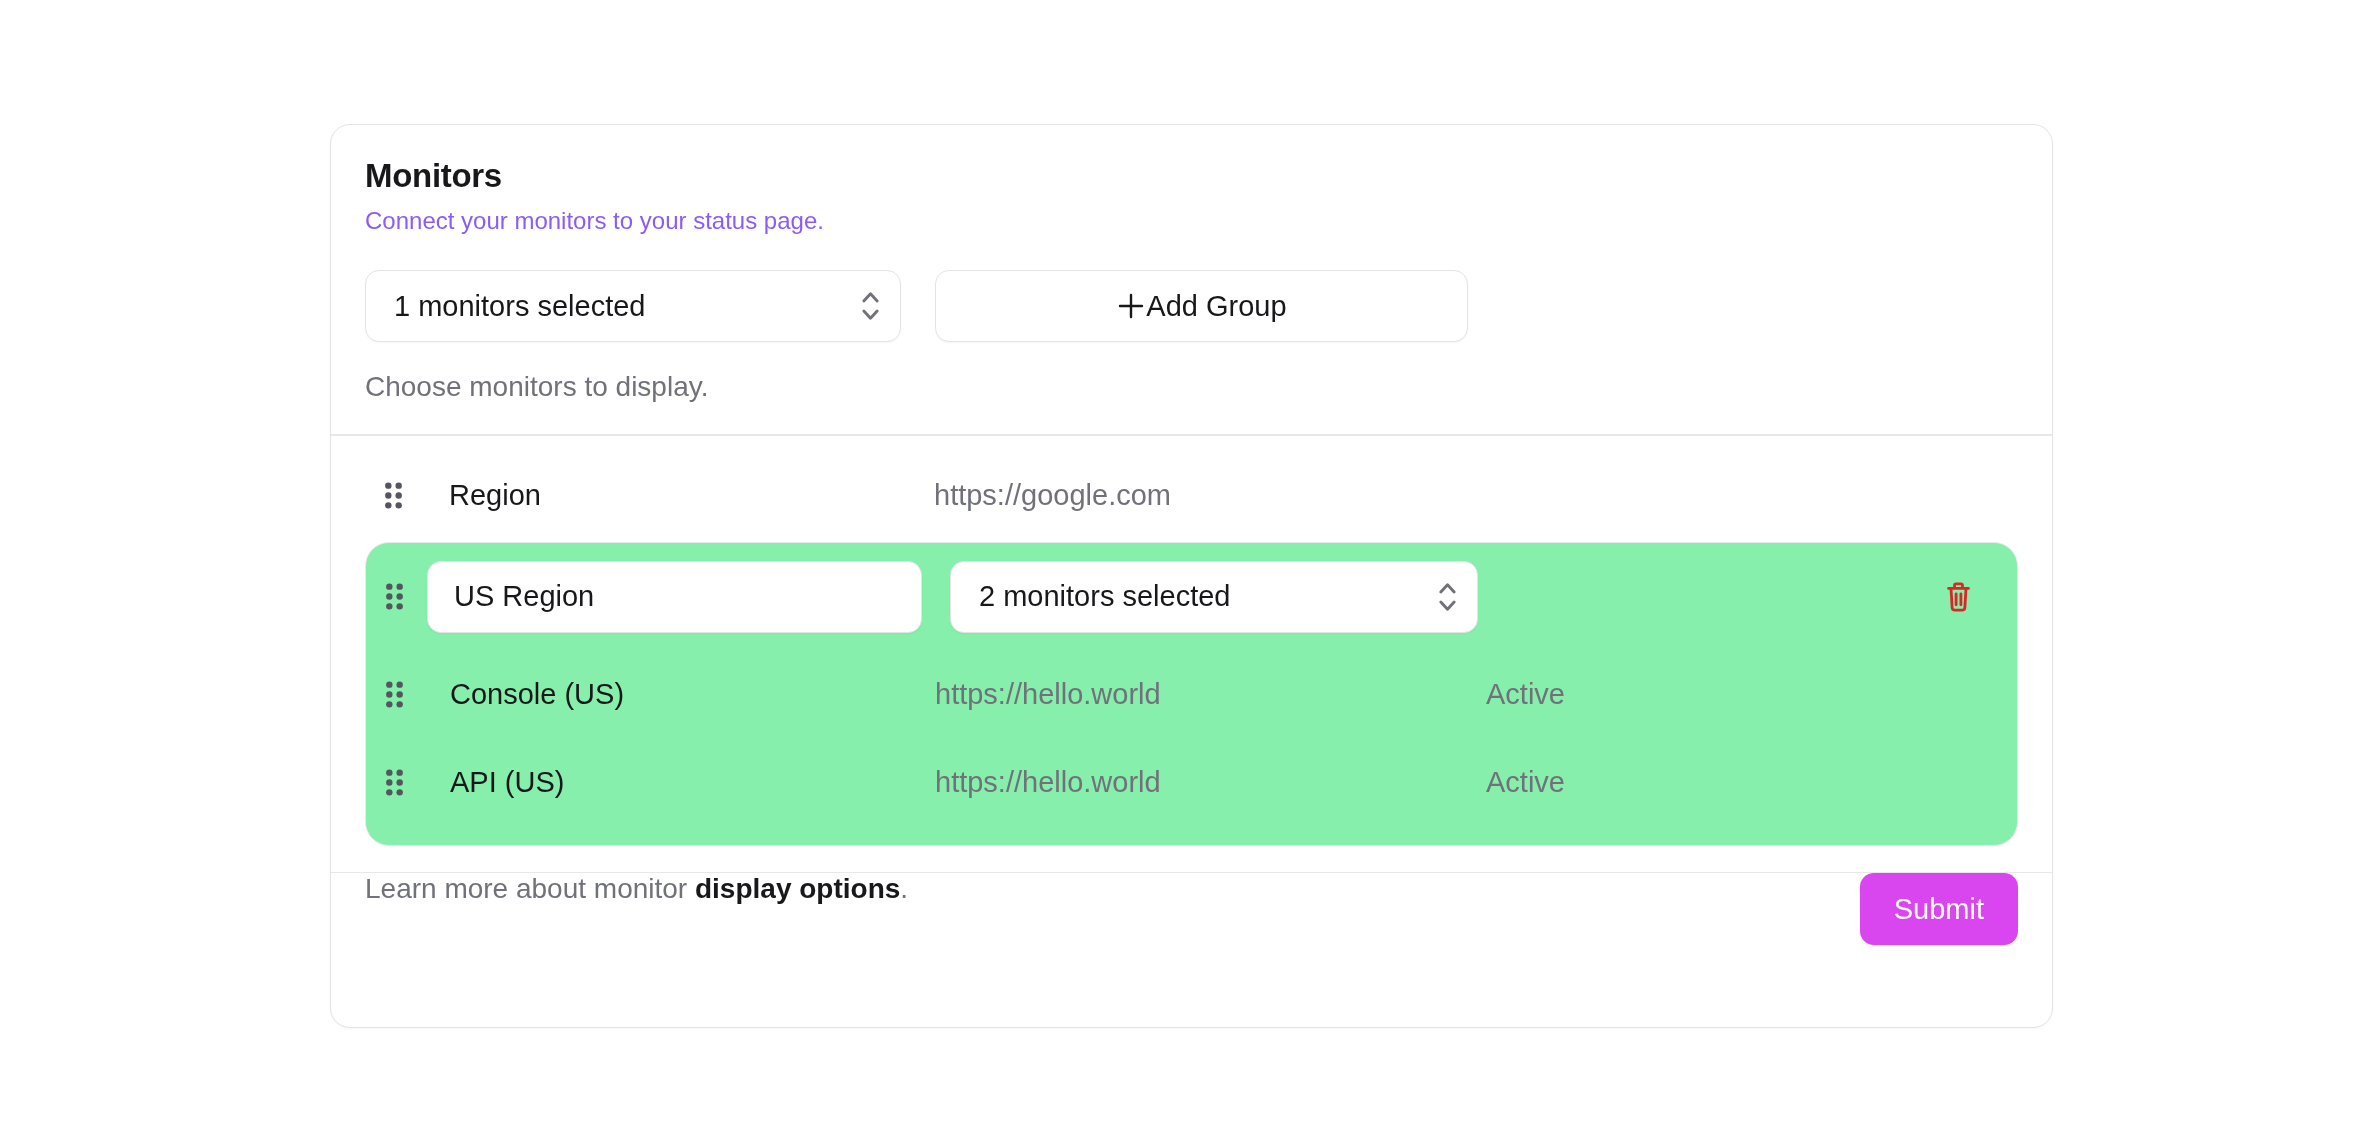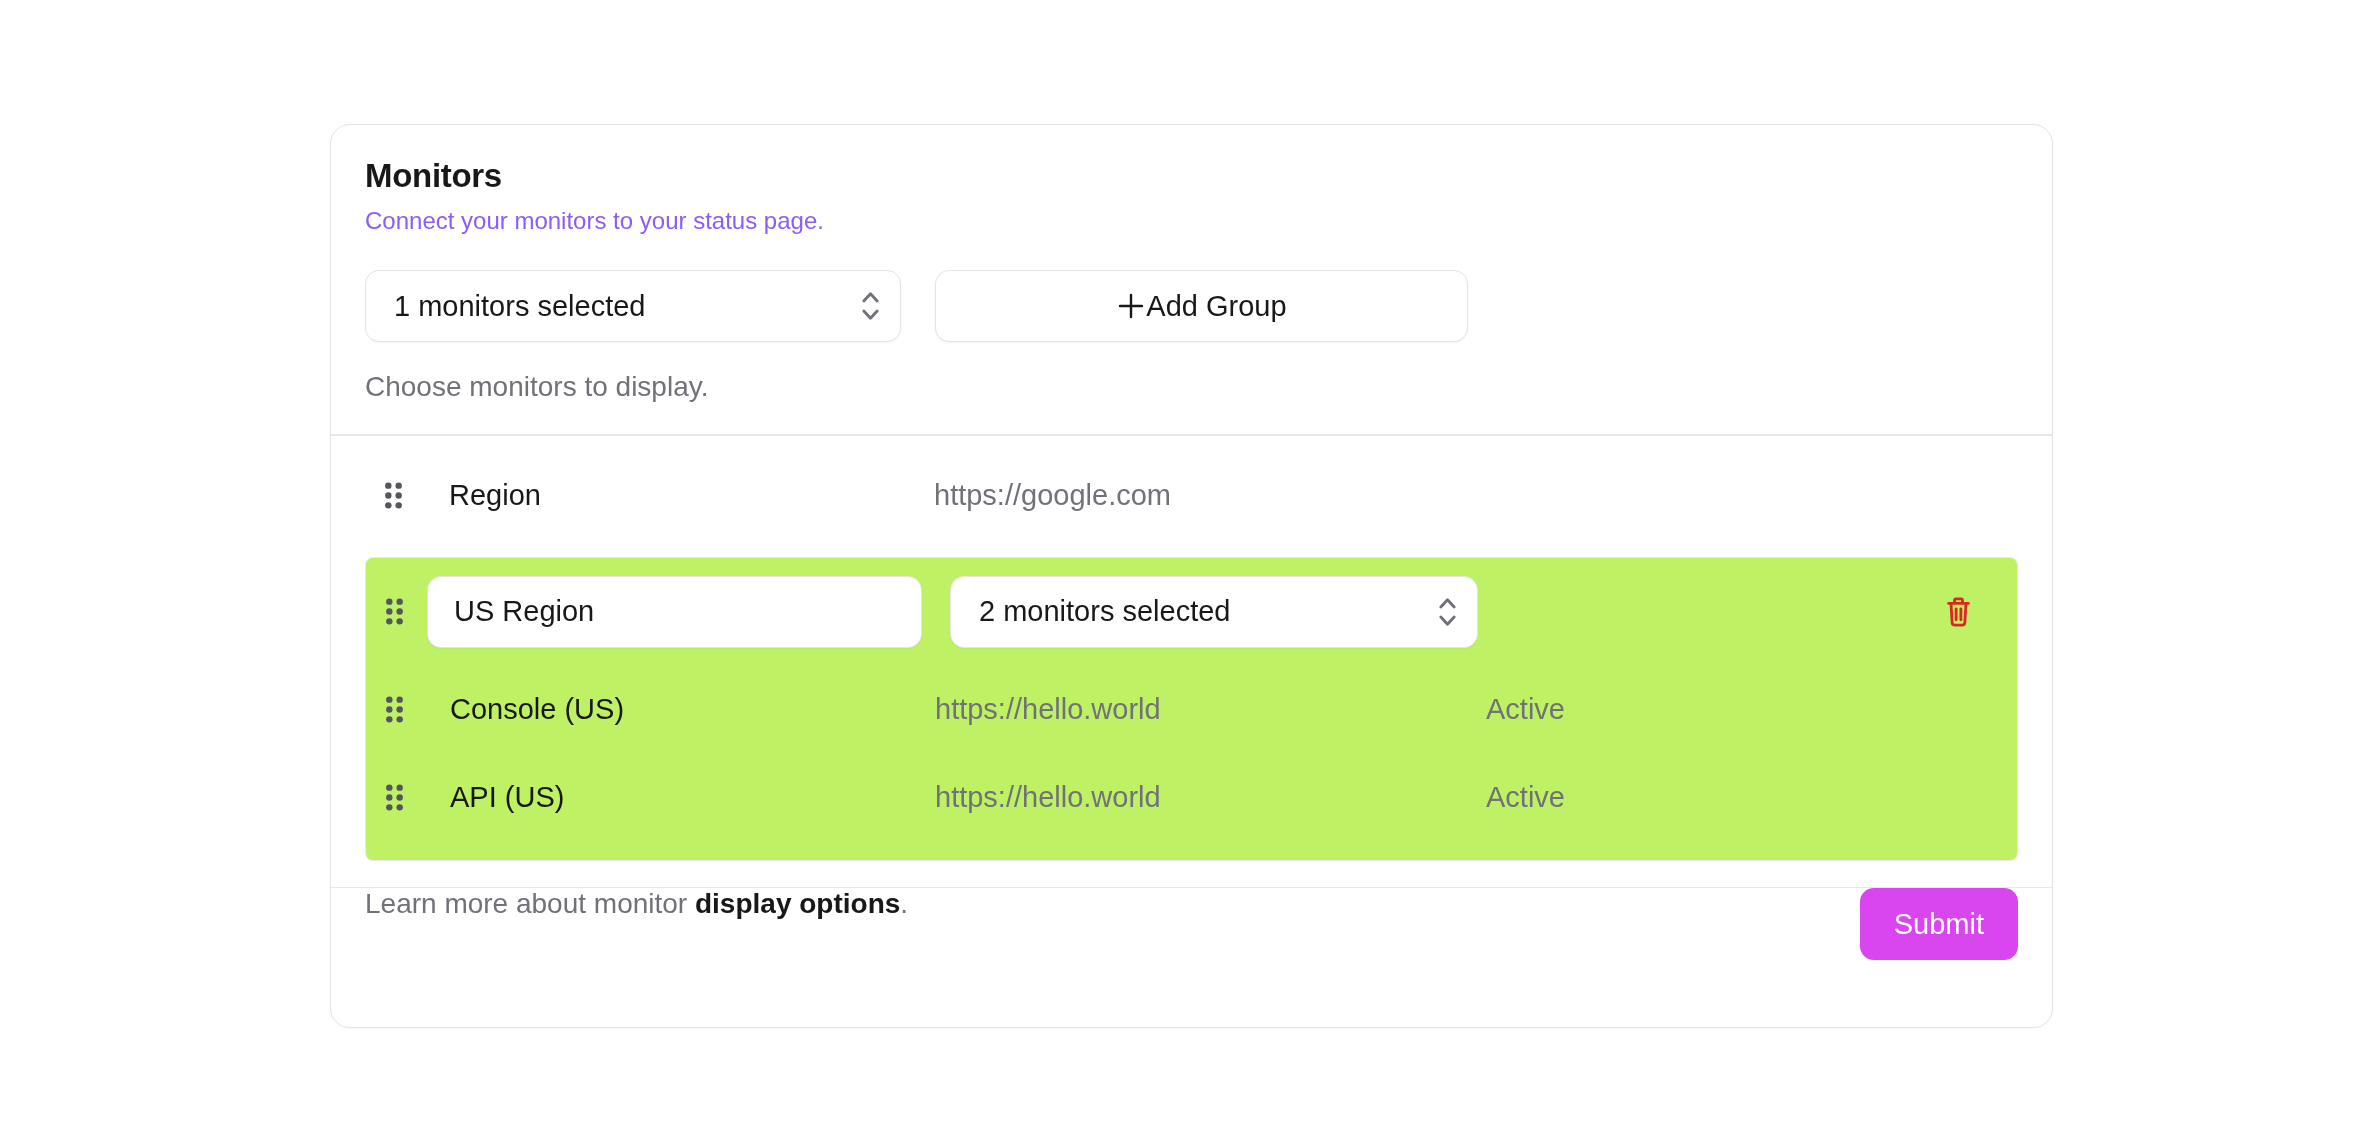--- a/index.html
+++ b/index.html
@@ -45,24 +45,24 @@
   .list-section { padding: 16px 34px 0 34px; flex: none; }
   .row {
     display: grid; grid-template-columns: 84px 485px 551px 1fr;
     align-items: center; height: 88px;
   }
   .handle-btn { background: none; border: none; cursor: grab; margin-left: 18px; width: 24px; display: flex; align-items: center; padding: 6px 0; }
   .cell-name { font-size: 29px; font-weight: 500; color: #18181b; }
   .cell-url, .cell-status { font-size: 29px; color: #71717a; }
 
   .group-box {
-    margin-top: 17px;
-    background: #bef264;
+    margin-top: 2px;
+    background: #86efac;
     border: 1.5px solid #e9e9eb;
-    border-radius: 8px;
+    border-radius: 24px;
     padding-bottom: 18px;
   }
   .group-header { display: flex; align-items: center; height: 108px; }
   .group-header .handle-btn { margin-left: 18px; }
   .group-name-input {
     margin-left: 19px;
     width: 495px; height: 72px;
     border: 1.5px solid #e4e4e7; border-radius: 14px;
     background: #fff; padding: 0 26px;
     font-family: inherit; font-size: 29px; font-weight: 500; color: #18181b;

